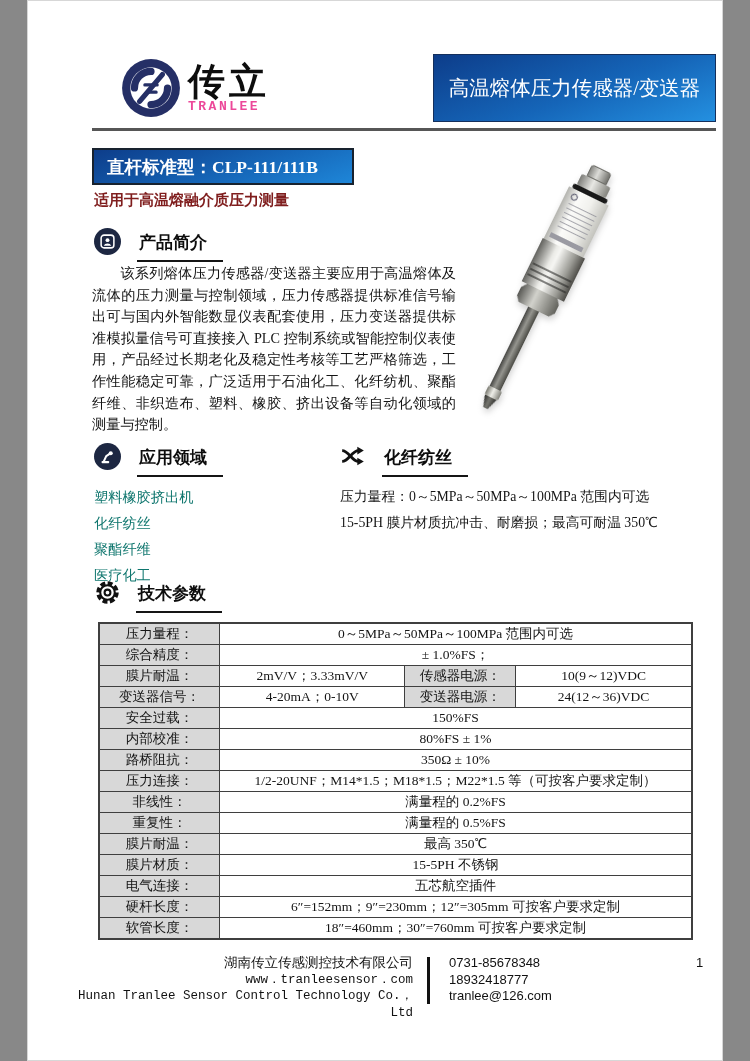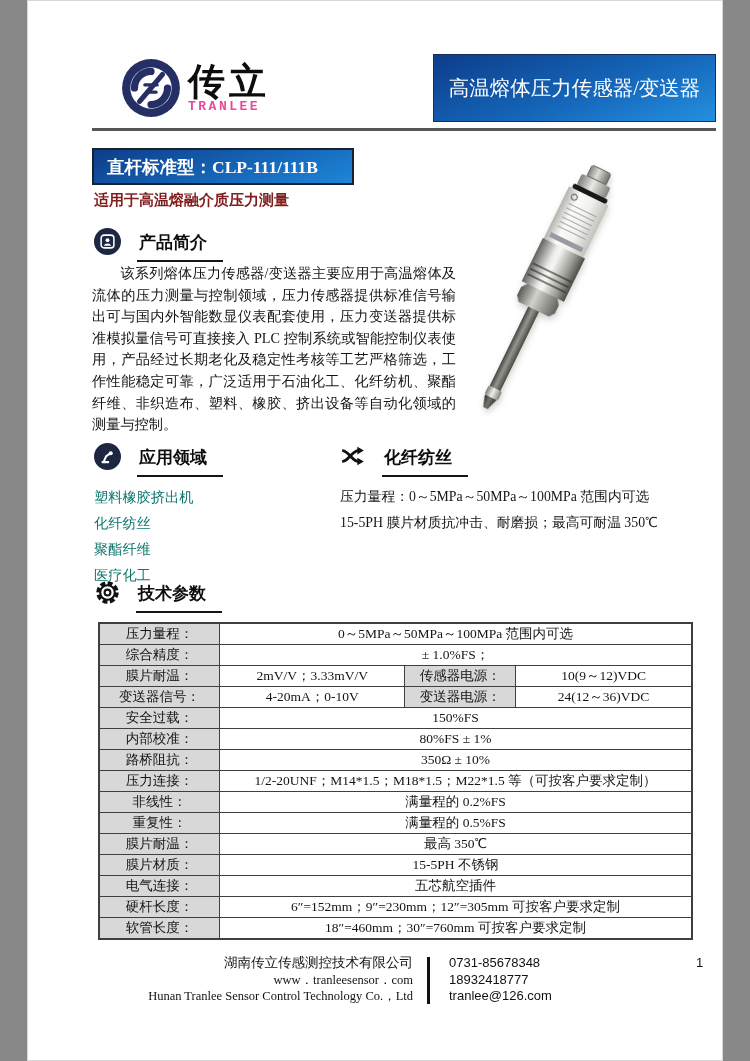--- a/index.html
+++ b/index.html
@@ -57,21 +57,21 @@
     position:absolute; left:70px; top:621px; width:595px;
     border-collapse:collapse; border:2px solid #3f3f3f;
     font-size:13.5px; color:#141414;
   }
   .spec-table td { border:1px solid #3f3f3f; height:19.2px; padding:1px 8px; }
   .spec-table td.lbl { background:#d8d8d8; text-align:center; padding:1px 2px; }
   .spec-table td.val { background:#fff; text-align:center; }
   
   .footer-company { position:absolute; left:45px; top:954px; width:340px; text-align:right; line-height:16.5px; }
   .footer-company .cn { font-size:13.5px; }
-  .footer-company .en { font-family:Liberation Serif, serif; font-size:12.5px; }
+  .footer-company .en { font-family:Liberation Mono, monospace; font-size:12.5px; }
   .footer-divider { position:absolute; left:399px; top:956px; width:3px; height:47px; background:#111; }
   .footer-contact { position:absolute; left:421px; top:954px; line-height:16.5px; font-family:"Liberation Sans", sans-serif; font-size:13px; }
   .page-num { position:absolute; left:668px; top:954px; font-family:"Liberation Sans", sans-serif; font-size:13px; }
   
   .sensor {
     position:absolute; left:550px; top:168px; width:48px;
     transform:rotate(26deg); transform-origin:24px 0;
     display:flex; flex-direction:column; align-items:center;
     filter:drop-shadow(2px 3px 3px rgba(0,0,0,0.18));
   }

